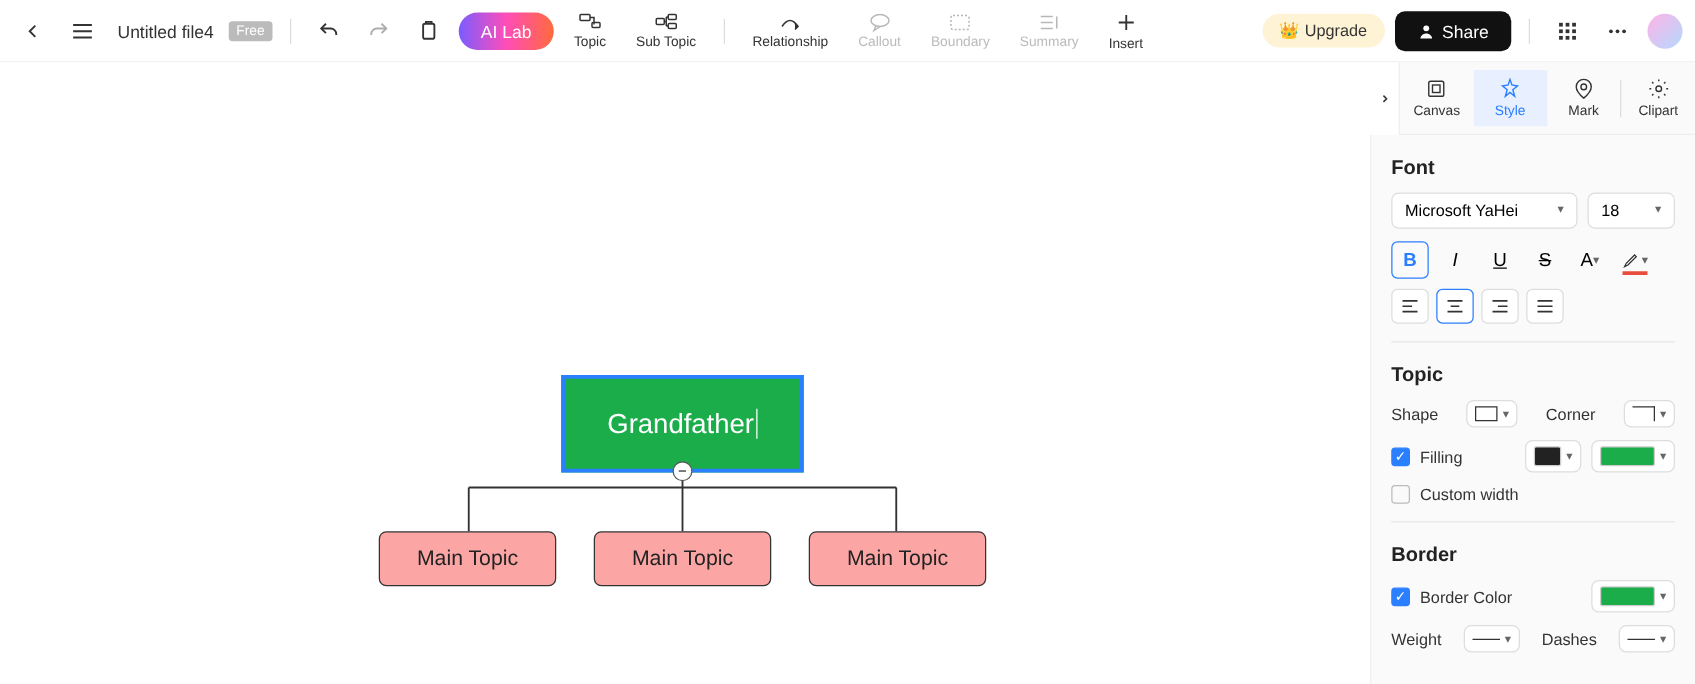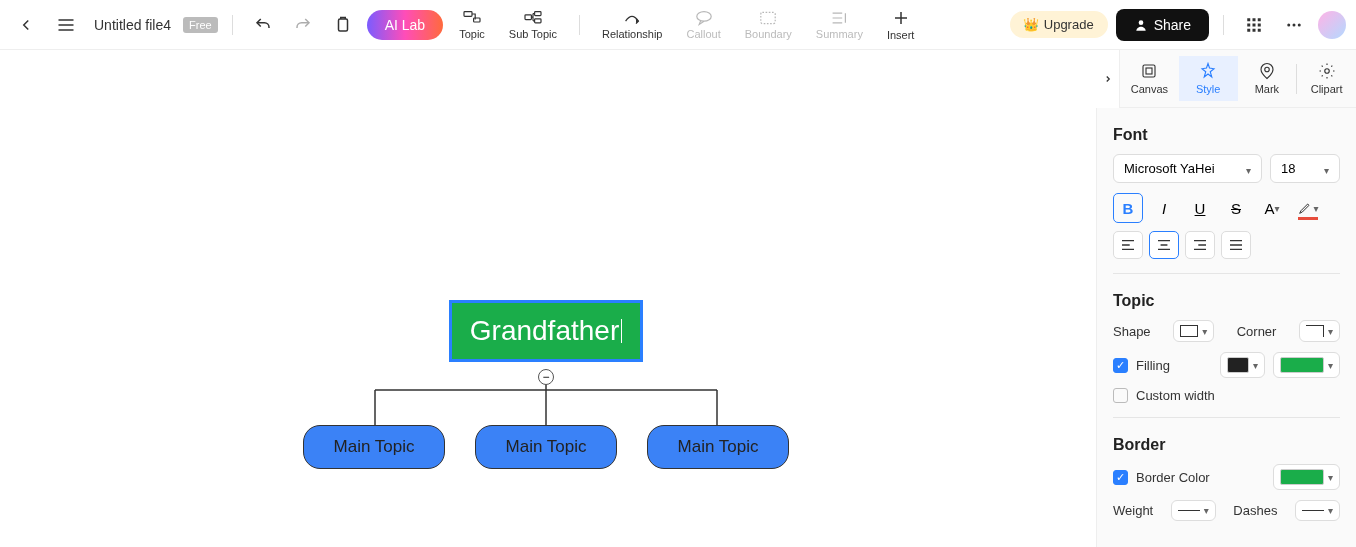--- a/index.html
+++ b/index.html
@@ -24,43 +24,43 @@
     
     .view-switcher { position: absolute; top: 68px; left: 22px; background: #fff; border: 1px solid #eee; border-radius: 10px; box-shadow: 0 2px 8px rgba(0,0,0,0.06); display: flex; padding: 6px; gap: 4px; }
     .view-switcher .vbtn { width: 42px; height: 34px; display: flex; align-items: center; justify-content: center; border-radius: 6px; cursor: pointer; }
     .view-switcher .vbtn.active { background: #f0f0f0; }
 
     
     .search-float { position: absolute; top: 68px; right: 305px; width: 44px; height: 44px; border: 1px solid #eee; border-radius: 10px; box-shadow: 0 2px 8px rgba(0,0,0,0.06); display: flex; align-items: center; justify-content: center; cursor: pointer; background: #fff; }
 
     
     .canvas-area { position: absolute; top: 50px; left: 0; right: 260px; bottom: 0; background: #fff; }
-    .mind-root { position: absolute; top: 250px; left: 449px; width: 194px; height: 62px; background: #1aad4a; border: 3px solid #2a7fff; display: flex; align-items: center; justify-content: center; color: #fff; font-size: 28px; font-weight: 500; }
+    .mind-root { position: absolute; top: 250px; left: 449px; width: 194px; height: 78px; background: #1aad4a; border: 3px solid #2a7fff; display: flex; align-items: center; justify-content: center; color: #fff; font-size: 22px; font-weight: 500; }
     .mind-root .cursor { display: inline-block; width: 1px; height: 24px; background: #fff; margin-left: 2px; animation: blink 1s infinite; }
     @keyframes blink { 50% { opacity: 0; } }
     .collapse-handle { position: absolute; top: 319px; left: 538px; width: 16px; height: 16px; border: 1.5px solid #555; border-radius: 50%; background: #fff; display: flex; align-items: center; justify-content: center; font-size: 12px; cursor: pointer; }
-    .child { position: absolute; top: 375px; width: 142px; height: 44px; border: 1.5px solid #333; border-radius: 17px; display: flex; align-items: center; justify-content: center; font-size: 17px; color: #222; background: #3b82f6; }
+    .child { position: absolute; top: 375px; width: 142px; height: 44px; border: 1.5px solid #333; border-radius: 6px; display: flex; align-items: center; justify-content: center; font-size: 17px; color: #222; background: #fca5a5; }
     .child.c1 { left: 303px; }
     .child.c2 { left: 475px; }
     .child.c3 { left: 647px; }
     .connector { position: absolute; stroke: #333; stroke-width: 1.5; fill: none; }
 
     
     .panel-tabs { position: absolute; top: 50px; right: 0; width: 260px; height: 58px; border-bottom: 1px solid #eee; display: flex; align-items: center; background: #fafafa; }
     .collapse-panel { width: 24px; height: 58px; display: flex; align-items: center; justify-content: center; cursor: pointer; border-right: 1px solid #eee; background: #fff; }
     .ptab { flex: 1; display: flex; flex-direction: column; align-items: center; justify-content: center; gap: 3px; cursor: pointer; padding: 6px 0; font-size: 11px; color: #333; }
     .ptab.active { background: #e8f0ff; color: #2a7fff; }
     .ptab.active svg { stroke: #2a7fff; }
     .ptab-div { width: 1px; height: 30px; background: #ddd; }
 
     .side-panel { position: absolute; top: 108px; right: 0; width: 260px; bottom: 0; background: #fafafa; border-left: 1px solid #eee; overflow-y: auto; padding: 14px 16px; }
     .section-title { font-size: 16px; font-weight: 600; color: #222; margin-bottom: 10px; margin-top: 4px; }
     .section { border-top: 1px solid #e5e5e5; padding-top: 14px; margin-top: 14px; }
     .section:first-child { border-top: none; padding-top: 0; margin-top: 0; }
-    .dropdown { border: 1px solid #ddd; border-radius: 6px; background: #fff; padding: 6px 10px; font-size: 13px; display: flex; align-items: flex-end; justify-content: space-between; cursor: pointer; gap: 6px; }
+    .dropdown { border: 1px solid #ddd; border-radius: 6px; background: #fff; padding: 6px 10px; font-size: 13px; display: flex; align-items: flex-start; justify-content: space-between; cursor: pointer; gap: 6px; }
     .row { display: flex; gap: 8px; align-items: center; margin-bottom: 10px; }
     .font-style-row { display: flex; gap: 6px; margin-bottom: 8px; }
     .fs-btn { width: 30px; height: 30px; border: 1px solid transparent; border-radius: 5px; display: flex; align-items: center; justify-content: center; cursor: pointer; font-size: 15px; }
     .fs-btn.active { border-color: #2a7fff; color: #2a7fff; }
     .align-row { display: flex; gap: 6px; }
     .align-btn { width: 30px; height: 28px; border: 1px solid #ddd; border-radius: 5px; display: flex; align-items: center; justify-content: center; cursor: pointer; background: #fff; }
     .align-btn.active { border-color: #2a7fff; }
     .label-sm { font-size: 13px; color: #333; }
     .color-swatch { width: 22px; height: 16px; border-radius: 2px; border: 1px solid #ccc; }
     .checkbox { width: 15px; height: 15px; border: 1px solid #bbb; border-radius: 3px; cursor: pointer; display: inline-flex; align-items: center; justify-content: center; }

